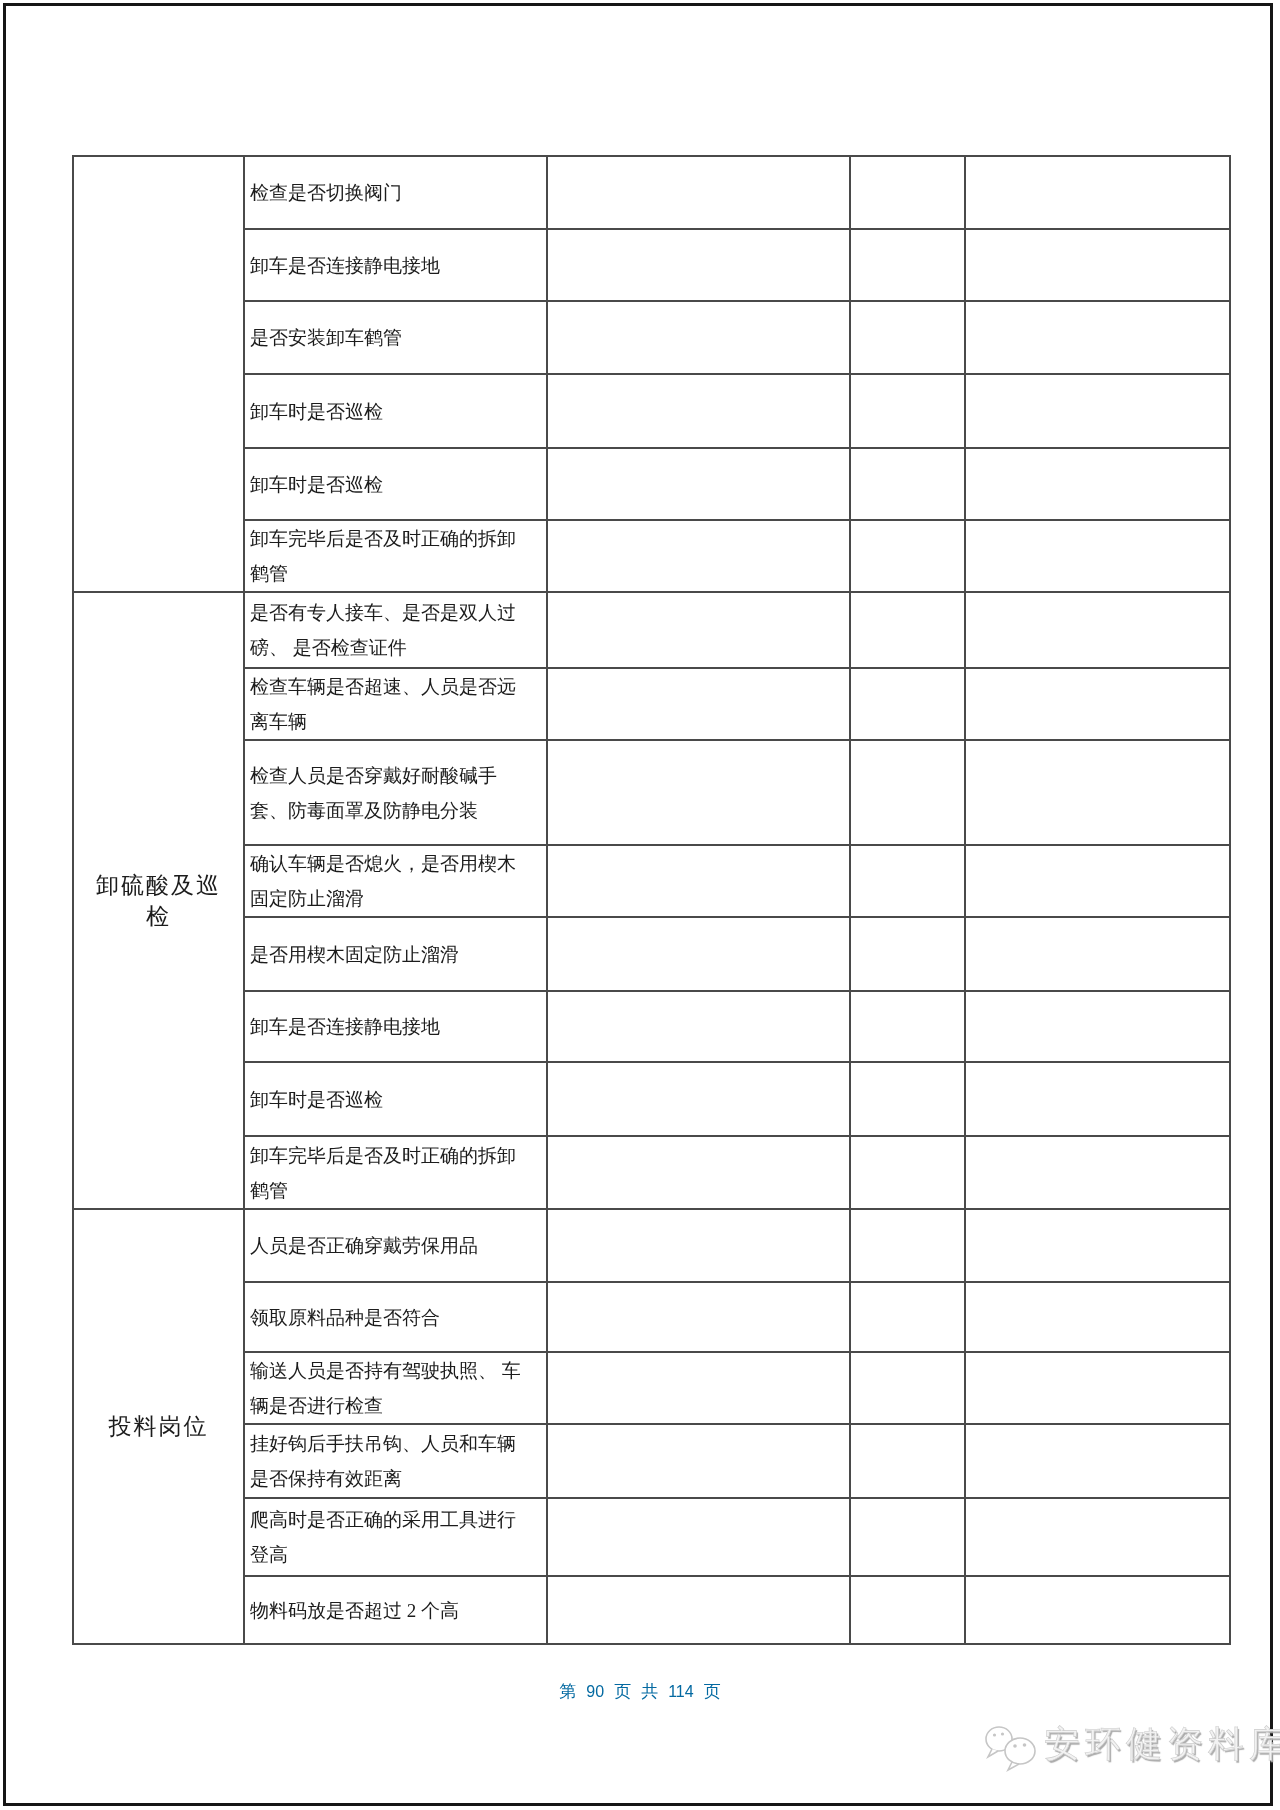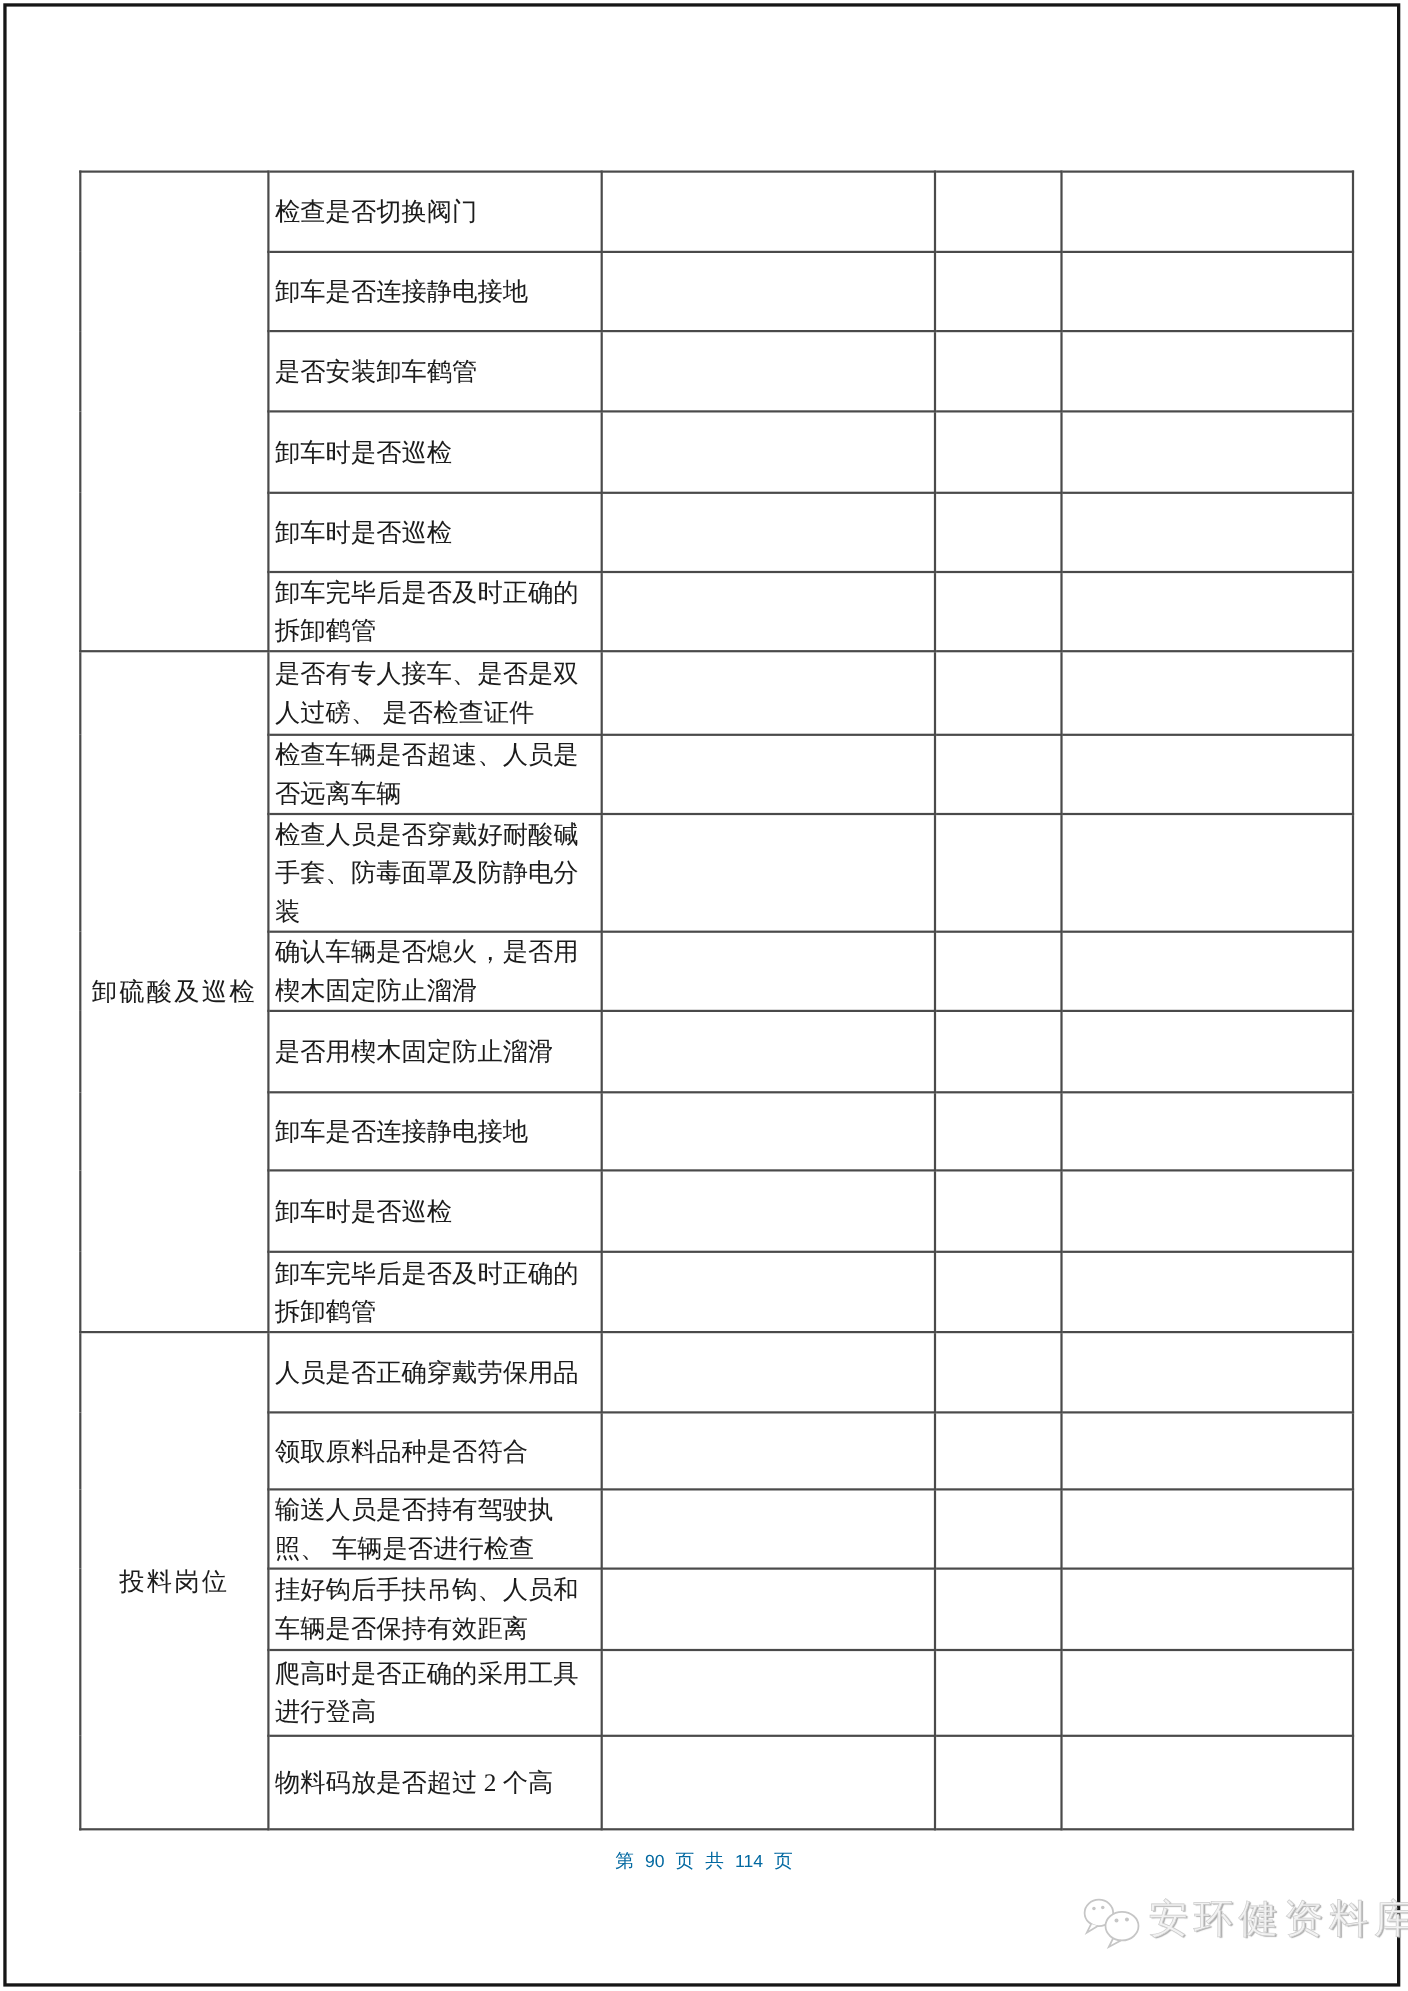--- a/index.html
+++ b/index.html
@@ -22,33 +22,33 @@
     left:72px; top:155px;
     width:1157px;
     border-collapse:collapse;
     table-layout:fixed;
   }
   table.checklist td {
     border:2px solid #4a4a4a;
     box-sizing:border-box;
   }
   td.item {
-    font-size:23px;
+    font-size:19px;
     line-height:35px;
     padding:0 16px 0 5px;
     vertical-align:middle;
     text-align:left;
     word-break:break-all;
   }
   td.label {
     font-size:23px;
     text-align:center;
     vertical-align:middle;
     letter-spacing:2px;
-    padding:0;
+    padding:16px;
   }
   td.blank { background:#ffffff; }
   .footer {
     position:absolute;
     top:1680px; left:0; width:1280px;
     text-align:center;
     font-size:17px;
     color:#0369a1;
   }
   .footer span { margin:0 5px; }
@@ -200,21 +200,21 @@
       <td class="blank"></td>
       <td class="blank"></td>
       <td class="blank"></td>
     </tr>
     <tr style="height:78px">
       <td class="item">爬高时是否正确的采用工具进行登高</td>
       <td class="blank"></td>
       <td class="blank"></td>
       <td class="blank"></td>
     </tr>
-    <tr style="height:85px">
+    <tr style="height:68px">
       <td class="item">物料码放是否超过 2 个高</td>
       <td class="blank"></td>
       <td class="blank"></td>
       <td class="blank"></td>
     </tr>
   </tbody>
 </table>
 
 <div class="footer">
   <span>第</span><span class="num">90</span><span>页</span><span>共</span><span class="num">114</span><span>页</span>

